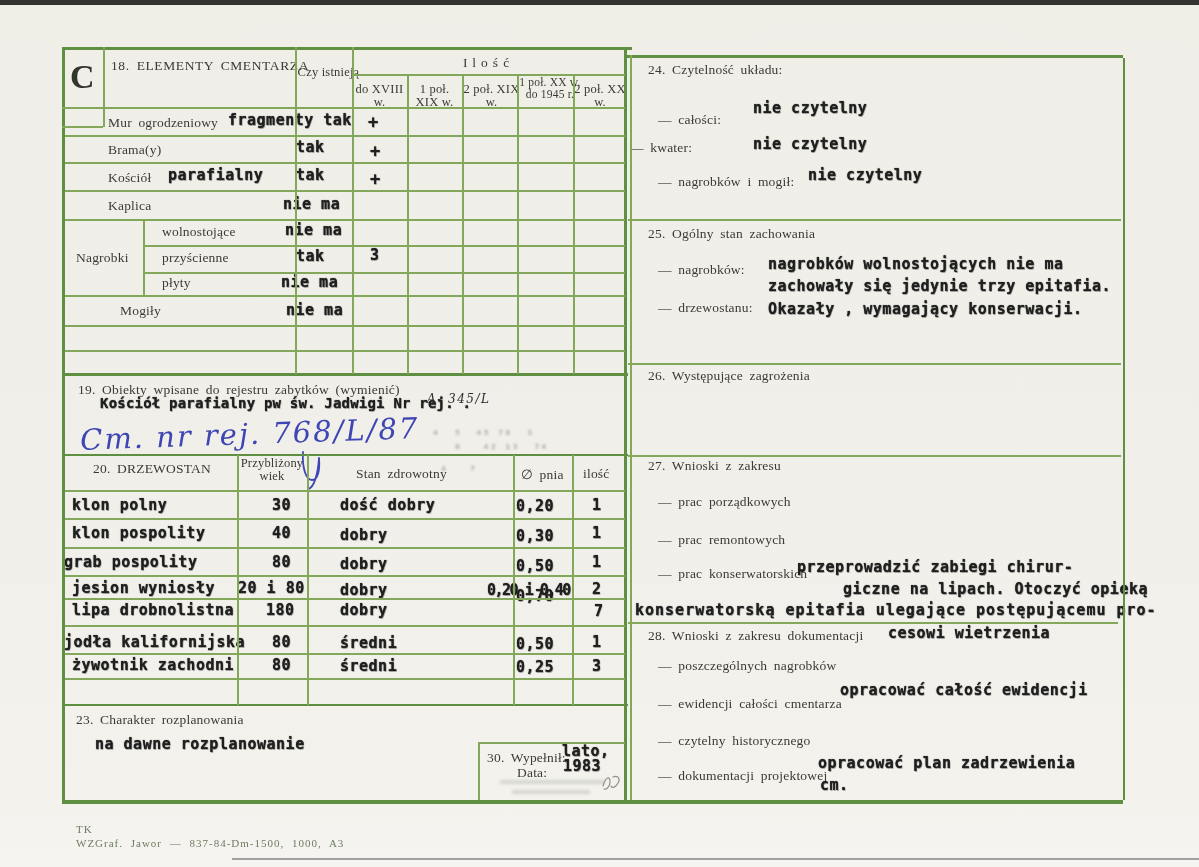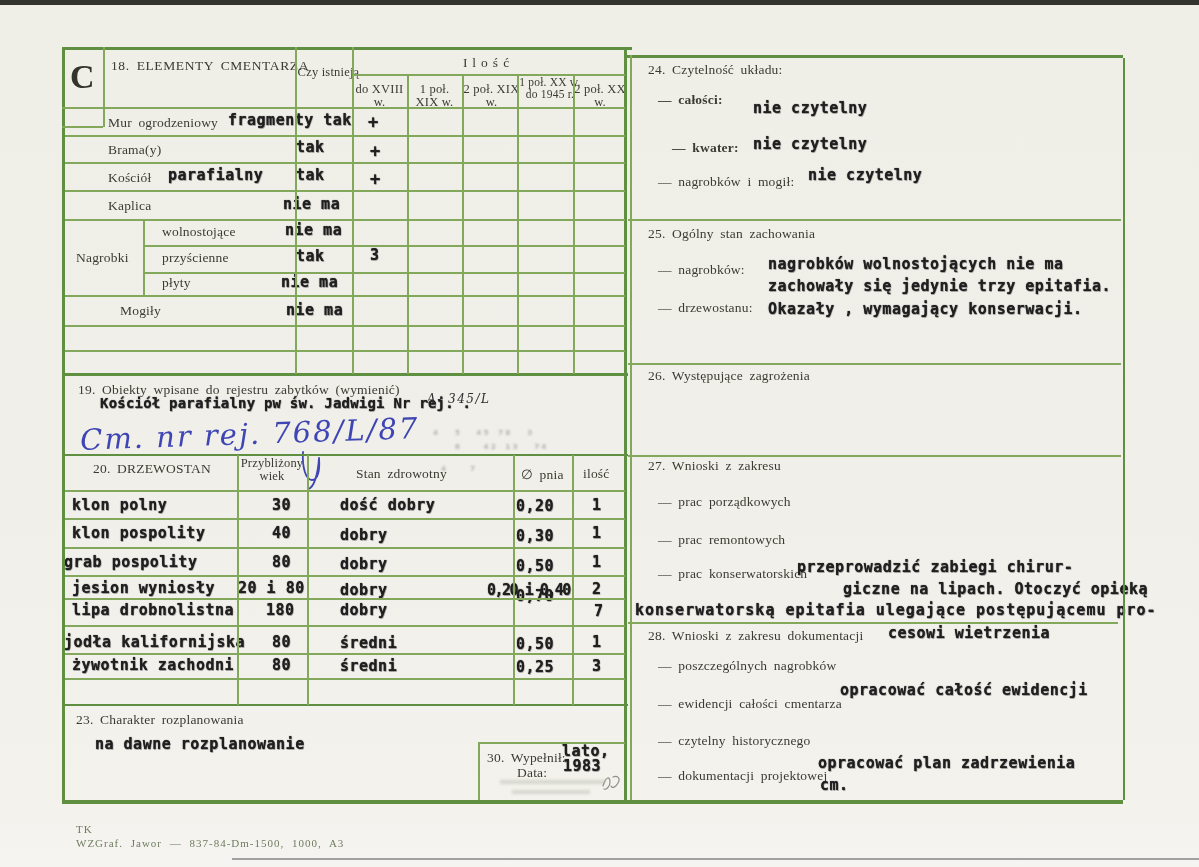--- a/index.html
+++ b/index.html
@@ -146,23 +146,23 @@
   <div class="pp" style="left:517px;top:765px;">Data:</div>
   <div class="tw" style="left:562px;top:742px;">lato,</div>
   <div class="tw" style="left:563px;top:757px;">1983</div>
   <div class="stamp-faint" style="left:500px;top:780px;width:105px;height:4px;"></div>
   <div class="stamp-faint" style="left:512px;top:790px;width:78px;height:4px;"></div>
   <svg width="22" height="20" style="left:601px;top:772px;" viewBox="0 0 22 20">
     <path d="M2,14 C5,4 9,4 9,10 C9,15 5,18 3,17 M12,5 C16,3 20,6 17,11 C15,15 11,17 10,14" fill="none" stroke="#90908a" stroke-width="1.2" stroke-linecap="round"></path>
   </svg>
 
   <div class="pp" style="left:648px;top:62px;">24.  Czytelność  układu:</div>
-  <div class="pp" style="left:658px;top:92px;font-weight:bold;">— całości:</div>
+  <div class="pp" style="left:658px;top:112px;">— całości:</div>
   <div class="tw" style="left:753px;top:99px;">nie czytelny</div>
-  <div class="pp" style="left:672px;top:140px;font-weight:bold;">— kwater:</div>
+  <div class="pp" style="left:630px;top:140px;">— kwater:</div>
   <div class="tw" style="left:753px;top:135px;">nie czytelny</div>
   <div class="pp" style="left:658px;top:174px;">— nagrobków i mogił:</div>
   <div class="tw" style="left:808px;top:166px;">nie czytelny</div>
 
   <div class="pp" style="left:648px;top:226px;">25.  Ogólny  stan  zachowania</div>
   <div class="pp" style="left:658px;top:262px;">— nagrobków:</div>
   <div class="pp" style="left:658px;top:300px;">— drzewostanu:</div>
   <div class="tw" style="left:768px;top:255px;">nagrobków wolnostojących nie ma</div>
   <div class="tw" style="left:768px;top:277px;">zachowały się jedynie trzy epitafia.</div>
   <div class="tw" style="left:768px;top:300px;">Okazały , wymagający konserwacji.</div>

